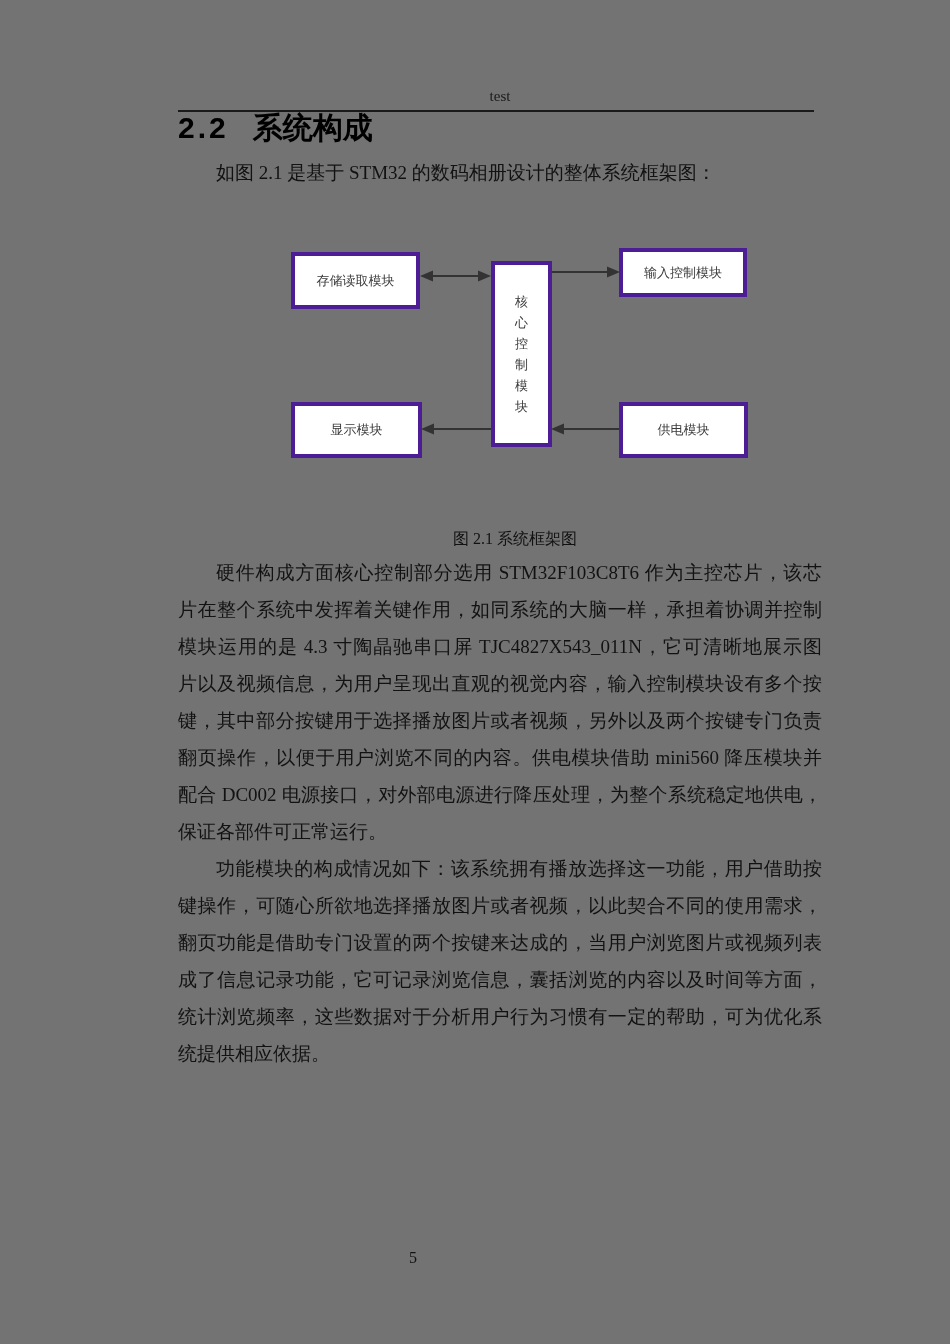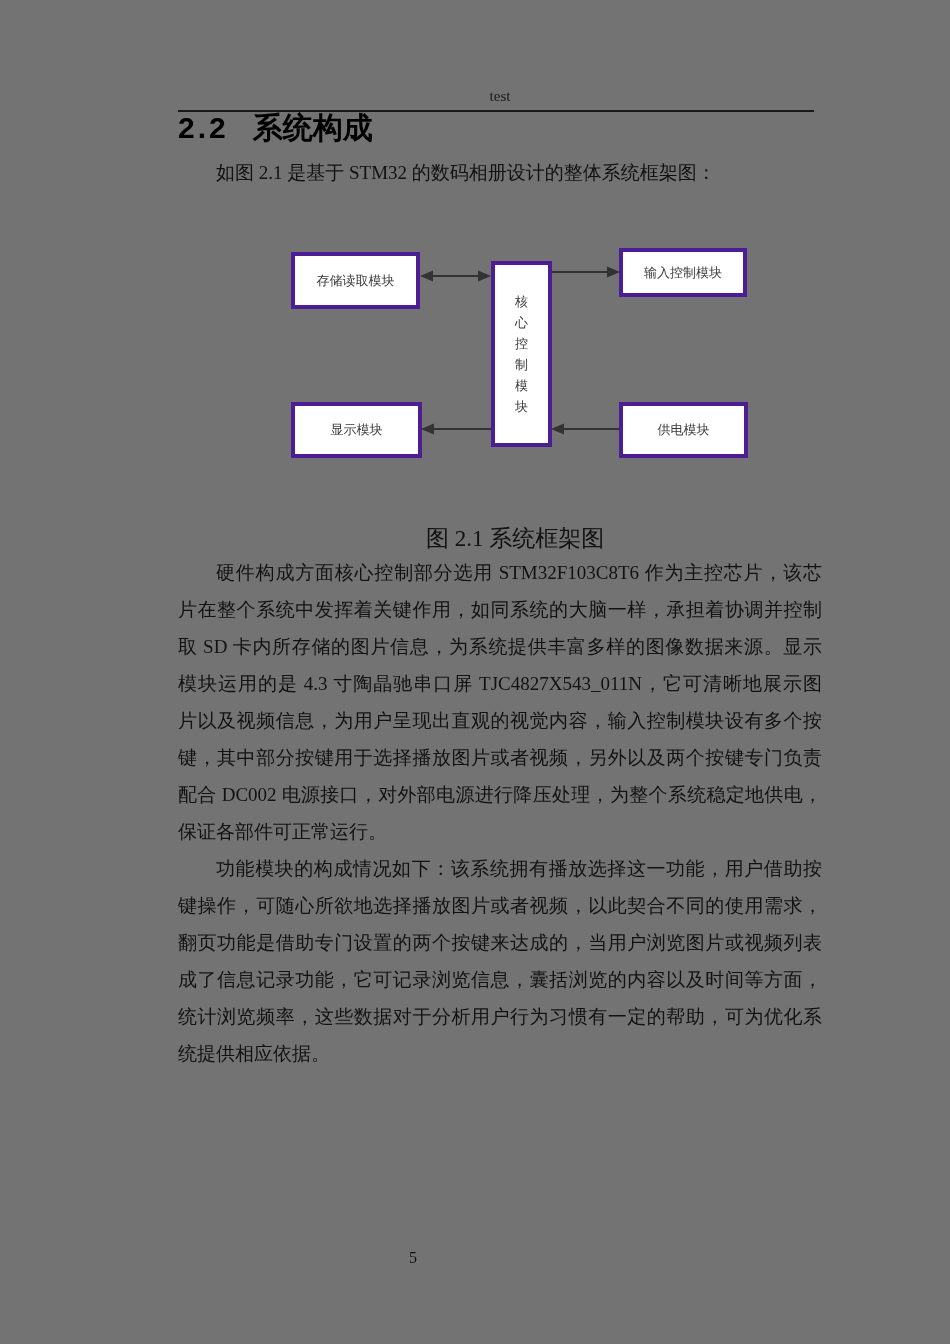--- a/index.html
+++ b/index.html
@@ -54,21 +54,21 @@
     display:inline-block; width:19px;
     line-height:21px; word-break:break-all; text-align:center;
   }
   .arrows { position:absolute; left:0; top:0; pointer-events:none; }
   .arrows line    { stroke:#333; stroke-width:2; }
   .arrows polygon { fill:#333; }
 
   
   .caption {
     position:absolute; top:524px; left:193px; width:644px;
-    text-align:center; font-size:23px; line-height:30px;
+    text-align:center; font-size:16px; line-height:30px;
   }
 
   
   .body-text {
     position:absolute; top:554px; left:178px; width:644px;
     font-size:19px; line-height:37px;
   }
   .body-text .line { text-align:justify; text-align-last:justify; }
   .body-text .line.first { text-indent:2em; }
   .body-text .line.last  { text-align-last:left; }
@@ -124,24 +124,24 @@
   <div class="dbox" id="box-power">
     <span>供电模块</span>
   </div>
 
   <div class="caption">图 2.1 系统框架图</div>
 
   <div class="body-text">
       <div>
         <div class="line first">硬件构成方面核心控制部分选用 STM32F103C8T6 作为主控芯片，该芯</div>
         <div class="line">片在整个系统中发挥着关键作用，如同系统的大脑一样，承担着协调并控制</div>
-        <div class="line">取 SD 卡内所存储的图片信息，为系统提供丰富多样的图像数据来源。显示</div>
         <div class="line">模块运用的是 4.3 寸陶晶驰串口屏 TJC4827X543_011N，它可清晰地展示图</div>
         <div class="line">片以及视频信息，为用户呈现出直观的视觉内容，输入控制模块设有多个按</div>
         <div class="line">键，其中部分按键用于选择播放图片或者视频，另外以及两个按键专门负责</div>
+        <div class="line">翻页操作，以便于用户浏览不同的内容。供电模块借助 mini560 降压模块并</div>
         <div class="line">配合 DC002 电源接口，对外部电源进行降压处理，为整个系统稳定地供电，</div>
         <div class="line last">保证各部件可正常运行。</div>
       </div>
       <div>
         <div class="line first">功能模块的构成情况如下：该系统拥有播放选择这一功能，用户借助按</div>
         <div class="line">键操作，可随心所欲地选择播放图片或者视频，以此契合不同的使用需求，</div>
         <div class="line">翻页功能是借助专门设置的两个按键来达成的，当用户浏览图片或视频列表</div>
         <div class="line">成了信息记录功能，它可记录浏览信息，囊括浏览的内容以及时间等方面，</div>
         <div class="line">统计浏览频率，这些数据对于分析用户行为习惯有一定的帮助，可为优化系</div>
         <div class="line last">统提供相应依据。</div>

